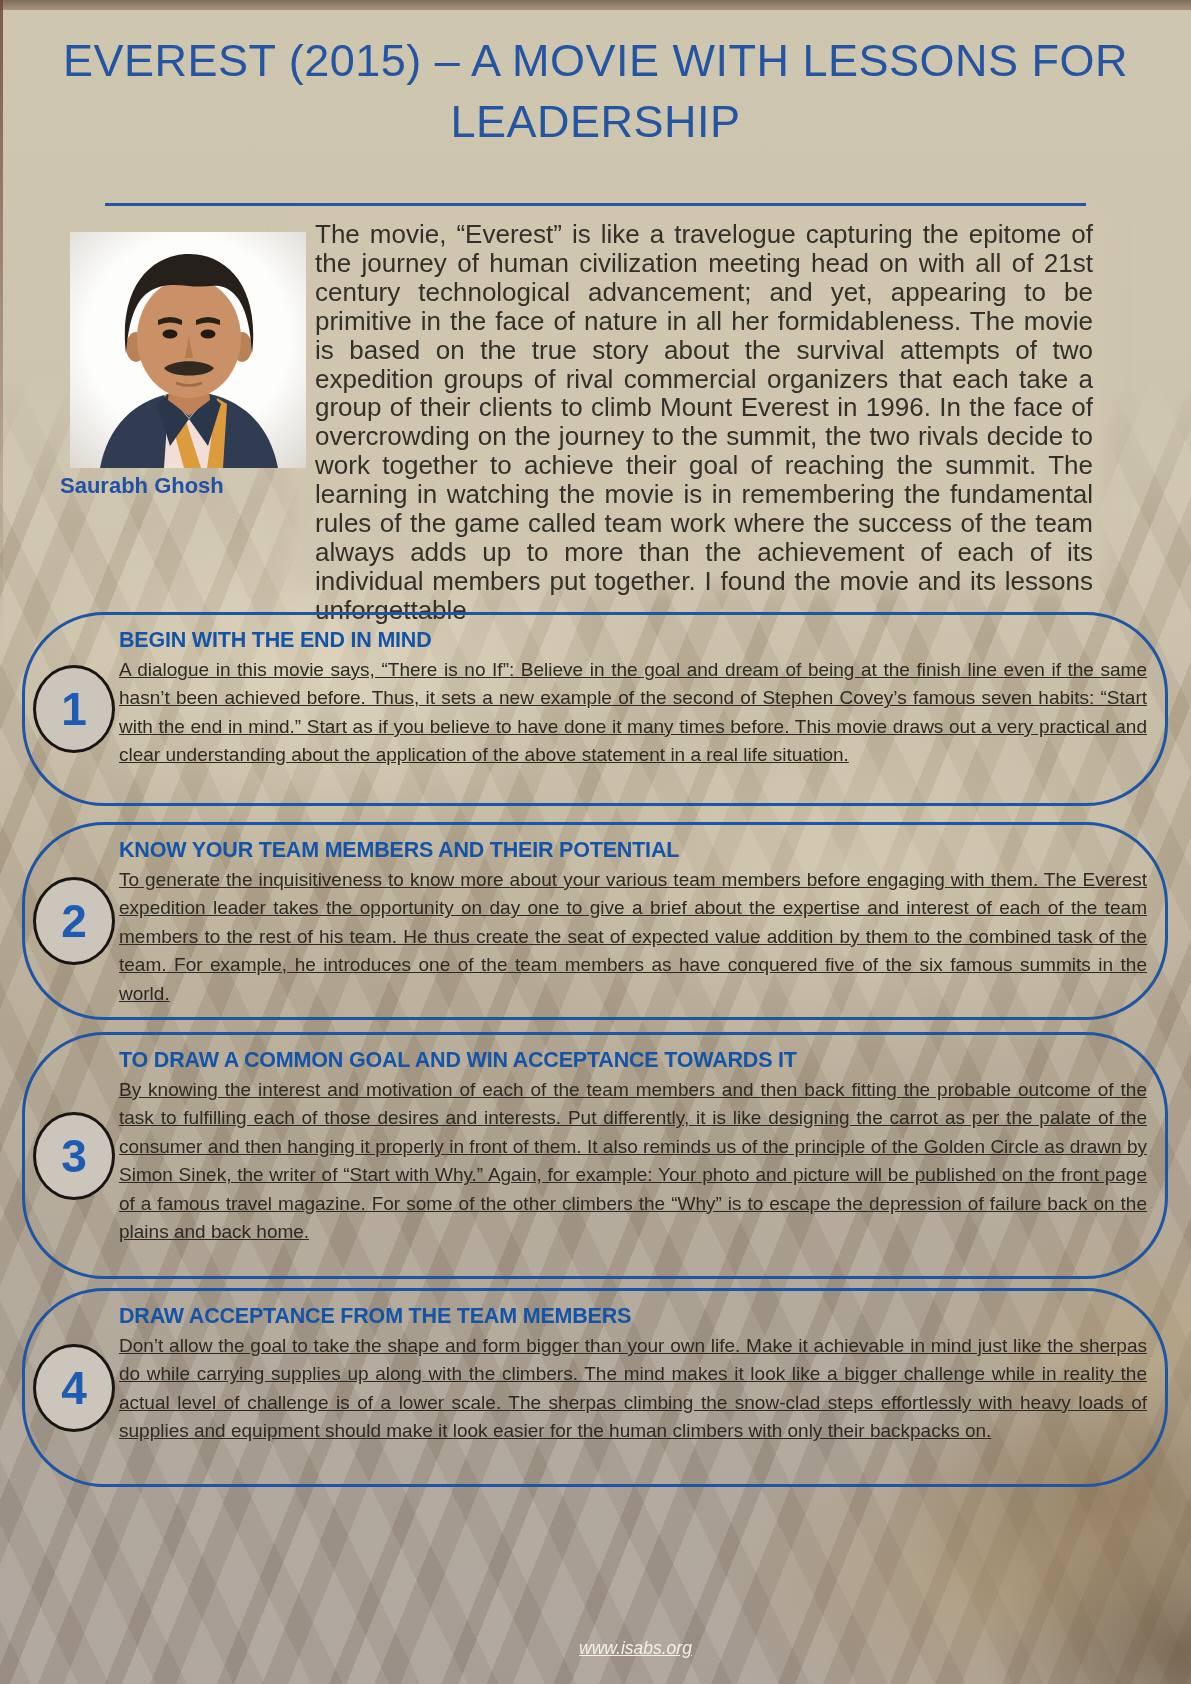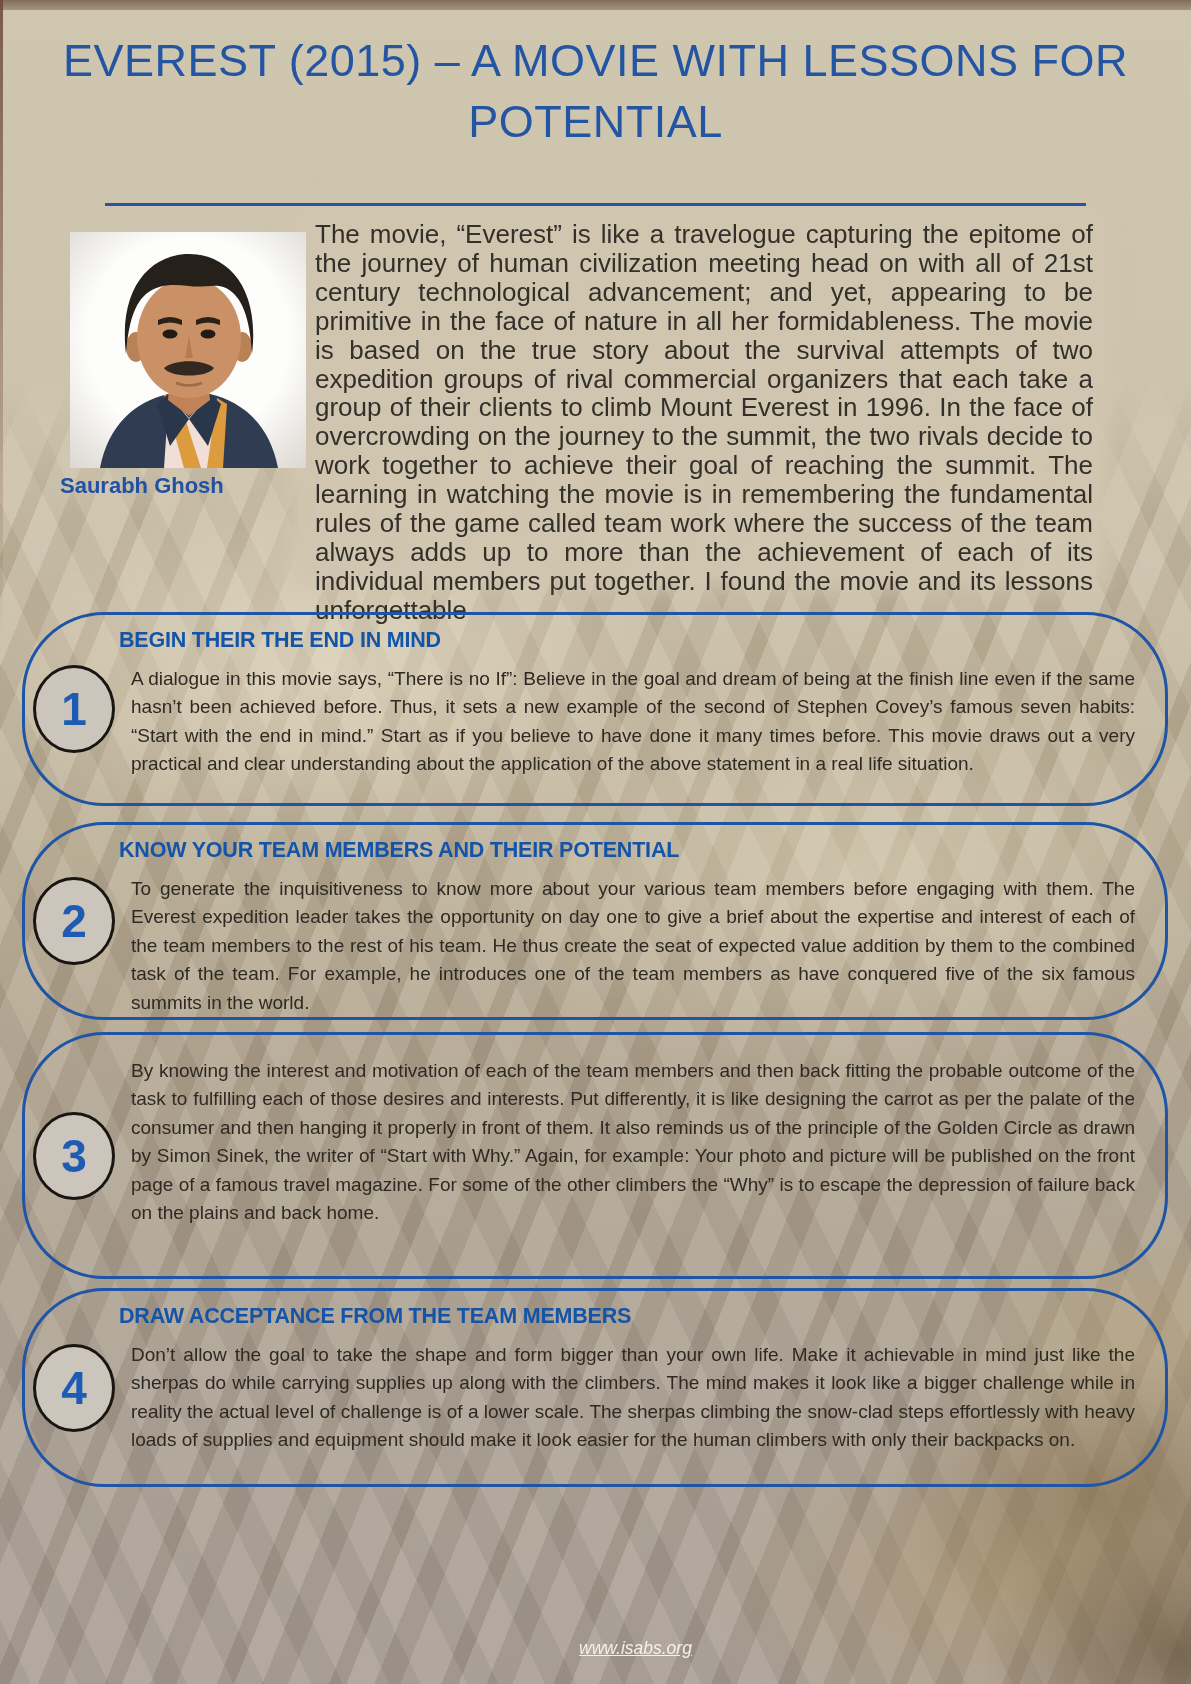--- a/index.html
+++ b/index.html
@@ -83,42 +83,42 @@
     width:76px;height:82px;border-radius:50%;
     background:#ccc5bb;border:3px solid #181512;
     display:flex;align-items:center;justify-content:center;
     font-size:46px;font-weight:700;color:#1e5cb3;
   }
   .lesson h2{
     margin:3px 0 3px 0;
     font-size:21.5px;font-weight:700;color:#1454a8;letter-spacing:-0.2px;
   }
   .lesson p{
-    margin:12px;font-size:19px;line-height:28.4px;
-    text-align:justify;color:#2e2a23;
+    margin:0;font-size:19px;line-height:28.4px;
+    text-align:justify;color:#2e2a23;text-decoration:underline;
   }
   .footer-link{
     position:absolute;left:0;top:1638px;width:100%;
     text-align:center;font-style:italic;font-size:17.5px;
     color:#f4f1e9;text-decoration:underline;cursor:pointer;padding-left:40px;
   }
 </style>
 </head>
 <body>
 
 <div class="page">
 
   <div class="plain-top"></div>
   <div class="intro-backdrop"></div>
   <div class="top-band"></div>
   <div class="left-edge"></div>
 
   <h1 class="page-title">
     <span>EVEREST (2015) – A MOVIE WITH LESSONS FOR</span>
-    <span>POTENTIAL</span>
+    <span>LEADERSHIP</span>
   </h1>
 
 
   <div class="title-rule"></div>
 
   <div class="author-photo">
     <svg viewBox="0 0 236 236" aria-hidden="true">
       <defs>
         <radialGradient id="pg" cx="50%" cy="45%" r="78%">
           <stop offset="55%" stop-color="#fdfdfc"></stop>
@@ -146,32 +146,33 @@
       <path d="M106,151 Q119,156 132,151" stroke="#9e6a48" stroke-width="2.5" fill="none"></path>
     </svg>
   </div>
 
   <div class="author-name">Saurabh Ghosh</div>
 
   <p class="intro">The movie, “Everest” is like a travelogue capturing the epitome of the journey of human civilization meeting head on with all of 21st century technological advancement; and yet, appearing to be primitive in the face of nature in all her formidableness. The movie is based on the true story about the survival attempts of two expedition groups of rival commercial organizers that each take a group of their clients to climb Mount Everest in 1996. In the face of overcrowding on the journey to the summit, the two rivals decide to work together to achieve their goal of reaching the summit. The learning in watching the movie is in remembering the fundamental rules of the game called team work where the success of the team always adds up to more than the achievement of each of its individual members put together. I found the movie and its lessons unforgettable</p>
 
   <section class="lesson s1">
     <div class="lesson-num">1</div>
-    <h2>BEGIN THEIR THE END IN MIND</h2>
+    <h2>BEGIN WITH THE END IN MIND</h2>
     <p>A dialogue in this movie says, “There is no If”: Believe in the goal and dream of being at the finish line even if the same hasn’t been achieved before. Thus, it sets a new example of the second of Stephen Covey’s famous seven habits: “Start with the end in mind.” Start as if you believe to have done it many times before. This movie draws out a very practical and clear understanding about the application of the above statement in a real life situation.</p>
   </section>
 
   <section class="lesson s2">
     <div class="lesson-num">2</div>
     <h2>KNOW YOUR TEAM MEMBERS AND THEIR POTENTIAL</h2>
     <p>To generate the inquisitiveness to know more about your various team members before engaging with them. The Everest expedition leader takes the opportunity on day one to give a brief about the expertise and interest of each of the team members to the rest of his team. He thus create the seat of expected value addition by them to the combined task of the team. For example, he introduces one of the team members as have conquered five of the six famous summits in the world.</p>
   </section>
 
   <section class="lesson s3">
     <div class="lesson-num">3</div>
+    <h2>TO DRAW A COMMON GOAL AND WIN ACCEPTANCE TOWARDS IT</h2>
     <p>By knowing the interest and motivation of each of the team members and then back fitting the probable outcome of the task to fulfilling each of those desires and interests. Put differently, it is like designing the carrot as per the palate of the consumer and then hanging it properly in front of them. It also reminds us of the principle of the Golden Circle as drawn by Simon Sinek, the writer of “Start with Why.” Again, for example: Your photo and picture will be published on the front page of a famous travel magazine. For some of the other climbers the “Why” is to escape the depression of failure back on the plains and back home.</p>
   </section>
 
   <section class="lesson s4">
     <div class="lesson-num">4</div>
     <h2>DRAW ACCEPTANCE FROM THE TEAM MEMBERS</h2>
     <p>Don’t allow the goal to take the shape and form bigger than your own life. Make it achievable in mind just like the sherpas do while carrying supplies up along with the climbers. The mind makes it look like a bigger challenge while in reality the actual level of challenge is of a lower scale. The sherpas climbing the snow-clad steps effortlessly with heavy loads of supplies and equipment should make it look easier for the human climbers with only their backpacks on.</p>
   </section>
 
   <a class="footer-link">www.isabs.org</a>

